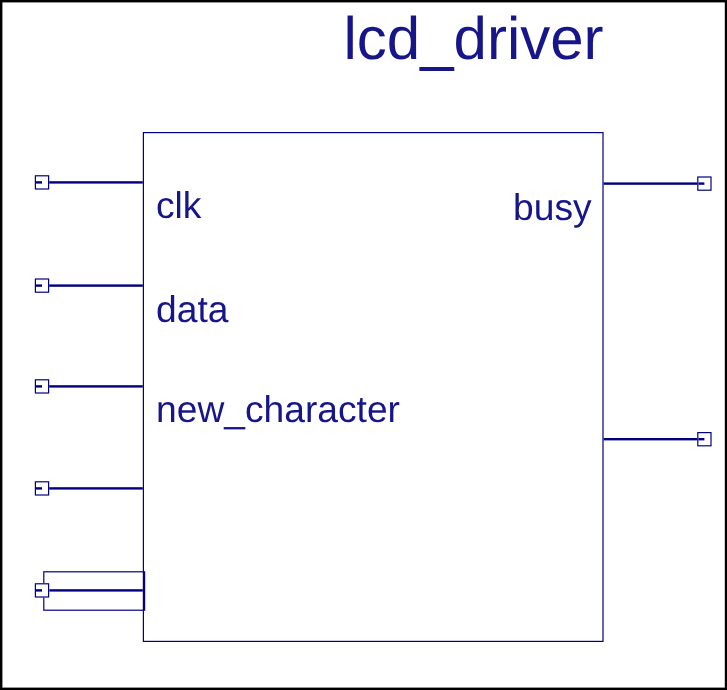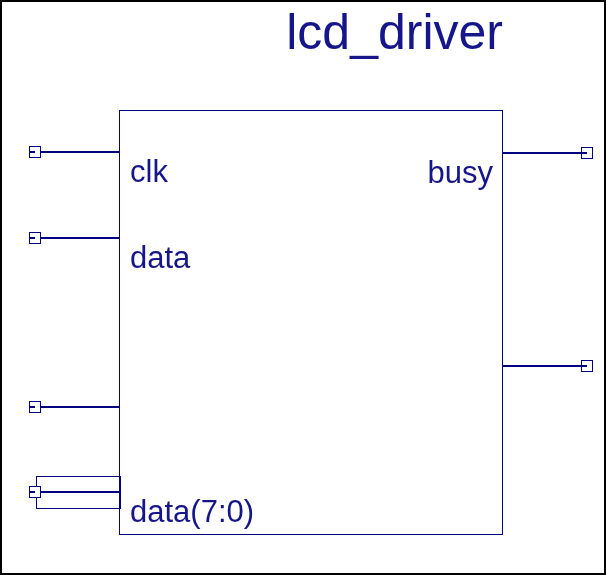--- a/index.html
+++ b/index.html
@@ -98,31 +98,35 @@
     <span class="wire left"></span>
     <span class="plabel left">clk</span>
   </div>
 
   <div class="port-row" style="top:220px">
     <span class="pin left"></span>
     <span class="wire left"></span>
     <span class="plabel left">data</span>
   </div>
 
+  <div class="port-row" style="top:304px">
+    <span class="pin left"></span>
+    <span class="wire left"></span>
+    <span class="plabel left">new_character</span>
+  </div>
 
   <div class="port-row" style="top:389px">
     <span class="pin left"></span>
     <span class="wire left"></span>
   </div>
 
   <div class="port-row" style="top:474px">
     <span class="wire left"></span>
     <span class="bus-rect left"></span>
     <span class="pin left"></span>
-    <span class="plabel left">data(7:0)</span>
   </div>
 
   <div class="port-row" style="top:135px">
     <span class="pin right"></span>
     <span class="wire right"></span>
     <span class="plabel right">busy</span>
   </div>
 
 
   <div class="port-row" style="top:348px">

